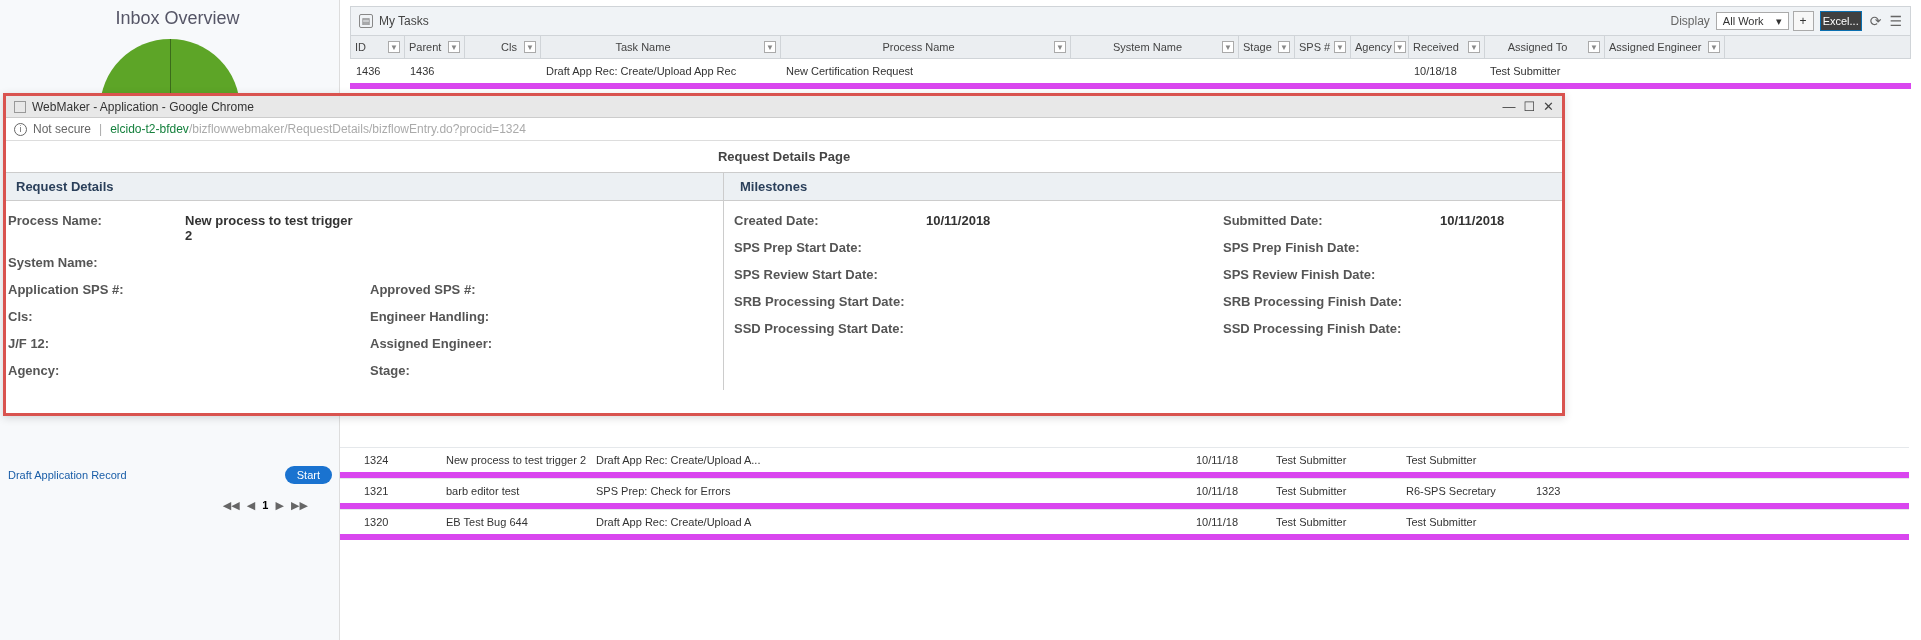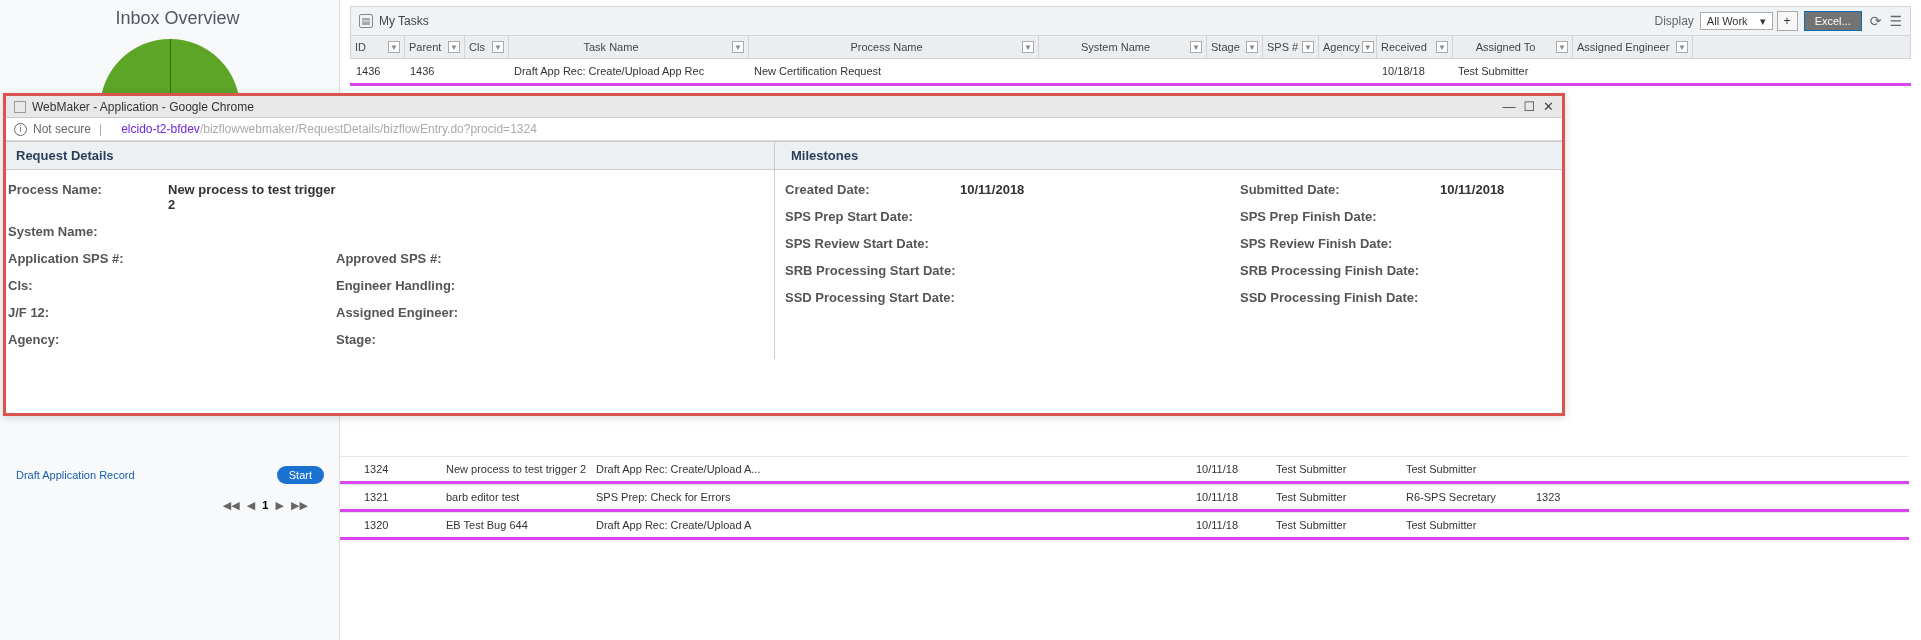--- a/index.html
+++ b/index.html
@@ -6,70 +6,70 @@
 body { font-family: Arial, sans-serif; font-size: 12px; background: #fff; color: #333; width: 1921px; height: 640px; overflow: hidden; position: relative; }
 
 
 .app-bg { position: absolute; top: 0; left: 0; right: 0; bottom: 0; display: flex; }
 .sidebar { width: 340px; background: #f7f9fb; border-right: 1px solid #ddd; padding: 8px 0; }
 .inbox-title { text-align: center; font-size: 18px; color: #556; font-weight: normal; margin-bottom: 10px; margin-left: 16px; }
 .chart-area { display: flex; justify-content: center; margin-bottom: 300px; }
 .half-circle { width: 140px; height: 70px; background: #5da527; border-radius: 140px 140px 0 0; position: relative; }
 .half-circle::after { content: ''; position: absolute; top: 0; left: 50%; width: 1px; height: 100%; background: #3b6b1a; }
 
-.draft-rec { display: flex; justify-content: space-between; align-items: center; padding: 6px 16px; position: absolute; bottom: 150px; left: 0; width: 340px; }
+.draft-rec { display: flex; justify-content: space-between; align-items: center; padding: 6px 8px; position: absolute; bottom: 150px; left: 0; width: 340px; }
 .draft-link { color: #1a5ea8; font-size: 11px; text-decoration: none; }
 .start-btn { background: #1a73d0; color: #fff; border: none; border-radius: 10px; padding: 3px 12px; font-size: 11px; cursor: pointer; }
 .pagination { position: absolute; bottom: 128px; left: 0; width: 340px; text-align: right; padding-right: 30px; color: #666; font-size: 11px; }
 .pagination span { margin: 0 2px; cursor: pointer; }
 
 .main-content { flex: 1; padding: 6px 10px; position: relative; }
 .panel-header { display: flex; align-items: center; background: #f0f3f6; border: 1px solid #d0d4d8; padding: 4px 8px; }
 .panel-header .icon { width: 14px; height: 14px; border: 1px solid #888; border-radius: 2px; margin-right: 6px; display: flex; align-items: center; justify-content: center; font-size: 9px; color: #666; }
 .panel-header .title { font-weight: normal; font-size: 12px; color: #444; flex: 1; }
 .display-label { color: #666; margin-right: 6px; }
 .display-select { border: 1px solid #aaa; padding: 2px 24px 2px 6px; background: #fff; font-size: 11px; position: relative; }
 .display-select::after { content: '▾'; position: absolute; right: 6px; }
 .add-btn { border: 1px solid #aaa; background: #f7f7f7; padding: 2px 6px; margin-left: 4px; cursor: pointer; }
-.excel-btn { background: #737373; color: #fff; border: 1px solid #0a6fb0; padding: 3px 10px; margin-left: 6px; font-size: 11px; cursor: pointer; }
+.excel-btn { background: #404040; color: #fff; border: 1px solid #0a6fb0; padding: 3px 2px; margin-left: 6px; font-size: 11px; cursor: pointer; }
 .iconbtn { margin-left: 8px; color: #666; cursor: pointer; font-size: 14px; }
 
 .grid-header { display: flex; background: #ebeef1; border: 1px solid #d0d4d8; border-top: none; }
 .grid-header .col { padding: 5px 4px; border-right: 1px solid #d0d4d8; font-size: 11px; color: #444; display: flex; align-items: center; justify-content: space-between; }
 .filter-icon { width: 12px; height: 12px; border: 1px solid #aaa; display: inline-flex; align-items: center; justify-content: center; font-size: 8px; color: #888; background: #fff; margin-left: 2px; flex-shrink: 0; }
 
-.grid-row { display: flex; border-bottom: 3px solid #d946ef; background: #fff; }
+.grid-row { display: flex; border-bottom: 6px solid #d946ef; background: #fff; }
 .grid-row .cell { padding: 6px 6px; font-size: 11px; color: #333; white-space: nowrap; overflow: hidden; }
 .link-text { color: #1a5ea8; }
 
 
-.c-id { width: 54px; } .c-parent { width: 60px; } .c-cls { width: 44px; }
+.c-id { width: 54px; } .c-parent { width: 60px; } .c-cls { width: 44px; margin-left: 32px; }
 .c-task { width: 240px; gap: 21px; } .c-process { width: 290px; } .c-system { width: 168px; }
 .c-stage { width: 56px; } .c-sps { width: 56px; } .c-agency { width: 58px; }
 .c-received { width: 76px; } .c-assigned { width: 120px; } .c-engineer { width: 120px; }
 
 
 .popup-border { position: absolute; top: 93px; left: 3px; right: 356px; height: 323px; border: 3px solid #d9534f; background: #fff; box-shadow: 0 2px 8px rgba(0,0,0,0.15); z-index: 10; }
 .popup-titlebar { background: #e8e8e8; border-bottom: 1px solid #ccc; padding: 3px 8px; display: flex; align-items: center; font-size: 12px; }
 .popup-titlebar .page-icon { width: 12px; height: 12px; border: 1px solid #999; margin-right: 6px; }
 .popup-titlebar .spacer { flex: 1; }
 .popup-titlebar .win-btn { margin-left: 8px; color: #444; cursor: pointer; font-size: 13px; }
 .addr-bar { background: #fff; border-bottom: 1px solid #ddd; padding: 4px 8px; display: flex; align-items: center; font-size: 12px; color: #666; }
 .addr-bar .info-icon { border: 1px solid #666; border-radius: 50%; width: 13px; height: 13px; display: inline-flex; align-items: center; justify-content: center; font-size: 9px; margin-right: 6px; }
 .addr-bar .sep { margin: 0 8px; color: #aaa; }
-.addr-bar .url-dark { color: #6d28d9; margin-left: 11px; }
+.addr-bar .url-dark { color: #15803d; }
 .addr-bar .url-light { color: #aaa; }
 
 .popup-page-title { text-align: center; font-weight: bold; font-size: 13px; color: #444; padding: 8px 0; }
 .sections { display: flex; }
 .section { flex: 1; }
 .section-header { background: #ecf0f3; border-top: 1px solid #ccc; border-bottom: 1px solid #ccc; padding: 6px 10px; font-weight: bold; font-size: 13px; color: #2a3f5a; }
 .left-sec { border-right: 1px solid #ccc; }
 .field-rows { padding: 6px 2px; }
-.field-row { display: flex; padding: 6px 0; font-size: 13px; }
+.field-row { display: flex; padding: 6px 0; font-size: 13px; gap: 17px; }
 .field-label { font-weight: bold; color: #555; }
 .field-value { color: #333; font-weight: bold; }
 .left-sec .field-row .c1 { width: 160px; } .left-sec .field-row .c2 { width: 168px; }
 .left-sec .field-row .c3 { width: 160px; }
 .right-sec .field-row .c1 { width: 175px; } .right-sec .field-row .c2 { width: 280px; }
 .right-sec .field-row .c3 { width: 200px; } .right-sec .field-row .c4 { width: 120px; }
 
 
 .bottom-rows { position: absolute; left: 340px; right: 12px; bottom: 100px; }
 .bottom-rows .grid-row { border-top: 1px solid #e5e8eb; }
@@ -216,20 +216,21 @@
     <span class="win-btn">☐</span>
     <span class="win-btn">✕</span>
   </div>
   <div class="addr-bar">
     <span class="info-icon">i</span>
     <span>Not secure</span>
     <span class="sep">|</span>
     <span class="url-dark">elcido-t2-bfdev</span>
       <span class="url-light">/bizflowwebmaker/RequestDetails/bizflowEntry.do?procid=1324</span>
   </div>
+  <div class="popup-page-title">Request Details Page</div>
   <div class="sections">
     <div class="section left-sec">
       <div class="section-header">Request Details</div>
       <div class="field-rows" id="left-fields">
           <div class="field-row">
             <div class="c1 field-label">Process Name:</div>
             <div class="c2 field-value">New process to test trigger 2</div>
             <div class="c3 field-label"></div>
           </div>
           <div class="field-row">

